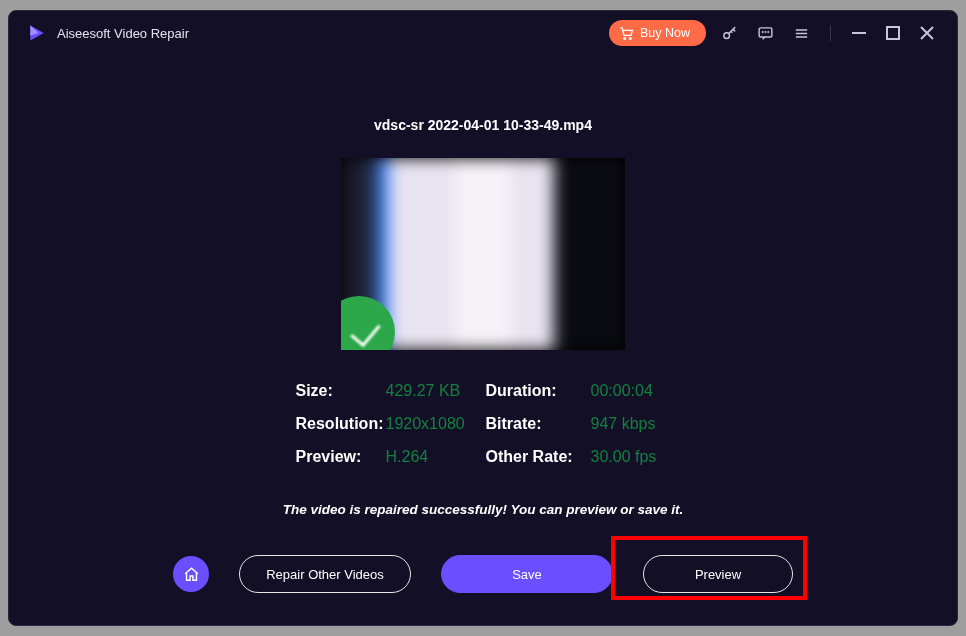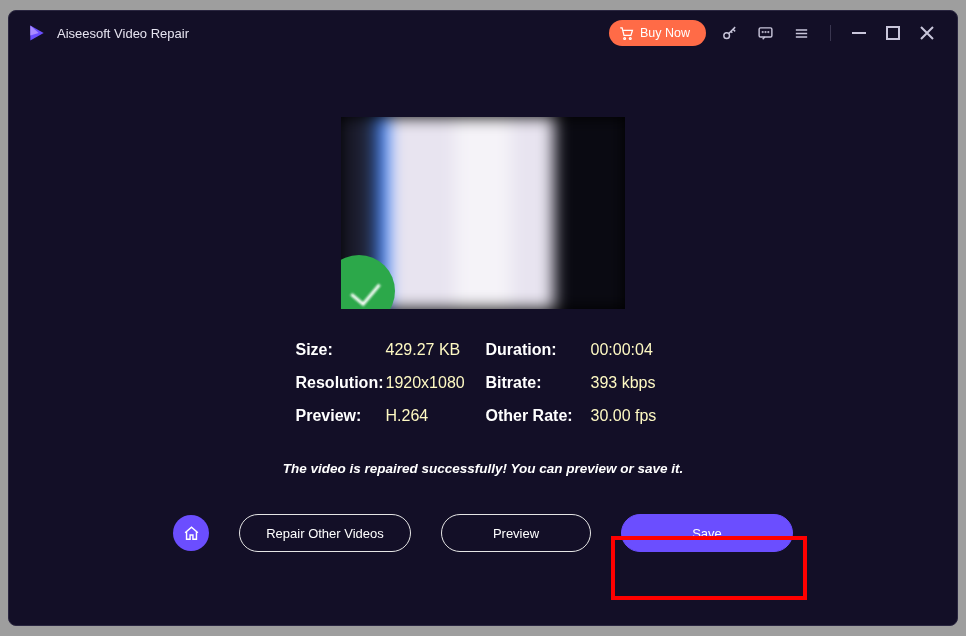--- a/index.html
+++ b/index.html
@@ -147,21 +147,21 @@
 
   .meta {
     display: grid;
     grid-template-columns: 80px 90px 95px 80px;
     row-gap: 15px;
     column-gap: 10px;
     font-size: 16px;
     margin-bottom: 36px;
   }
   .meta .label { color: #fff; font-weight: 700; }
-  .meta .value { color: #fef9c3; }
+  .meta .value { color: #15803d; }
 
   .success-msg {
     color: #fff;
     font-size: 13.5px;
     font-weight: 700;
     margin-bottom: 38px;
     font-style: italic;
   }
 
   .button-row {
@@ -265,52 +265,53 @@
         </svg>
     </button>
     <button class="win-btn">
       <svg viewBox="0 0 24 24" stroke="currentColor" stroke-width="2">
           <path d="M6 6l12 12M18 6L6 18"></path>
         </svg>
     </button>
   </div>
 
   <div class="content">
+    <div class="filename">vdsc-sr 2022-04-01 10-33-49.mp4</div>
 
     <div class="thumb">
       <div class="blur-stack"></div>
       <div class="badge"></div>
     </div>
 
     <div class="meta">
       <span class="label">Size:</span>
       <span class="value">429.27 KB</span>
       <span class="label">Duration:</span>
       <span class="value">00:00:04</span>
 
       <span class="label">Resolution:</span>
       <span class="value">1920x1080</span>
       <span class="label">Bitrate:</span>
-      <span class="value">393 kbps</span>
+      <span class="value">947 kbps</span>
 
       <span class="label">Preview:</span>
       <span class="value">H.264</span>
       <span class="label">Other Rate:</span>
       <span class="value">30.00 fps</span>
     </div>
 
     <div class="success-msg">The video is repaired successfully! You can preview or save it.</div>
 
     <div class="button-row">
       <button class="home-btn">
         <svg viewBox="0 0 24 24" fill="none" stroke="currentColor" stroke-width="2">
             <path d="M3 11 L12 3 L21 11"></path>
             <path d="M5 10v10h5v-6h4v6h5V10"></path>
           </svg>
       </button>
       <button class="pill-btn wide">Repair Other Videos</button>
+      <button class="pill-btn primary">Save</button>
       <button class="pill-btn mid">Preview</button>
-      <button class="pill-btn primary">Save</button>
     </div>
   </div>
 
   <div class="highlight-box" style="left:602px; top:525px; width:196px; height:64px;"></div>
 </div>
 
 </body></html>

